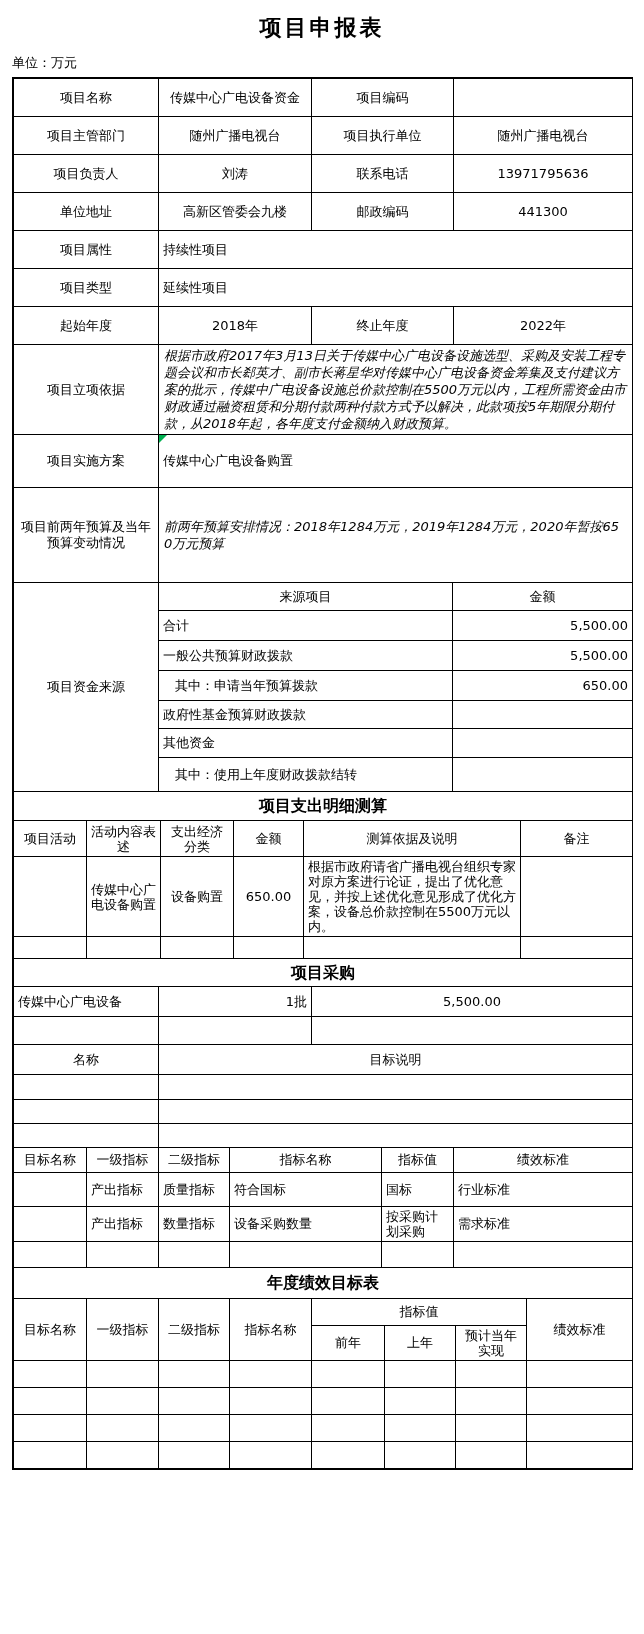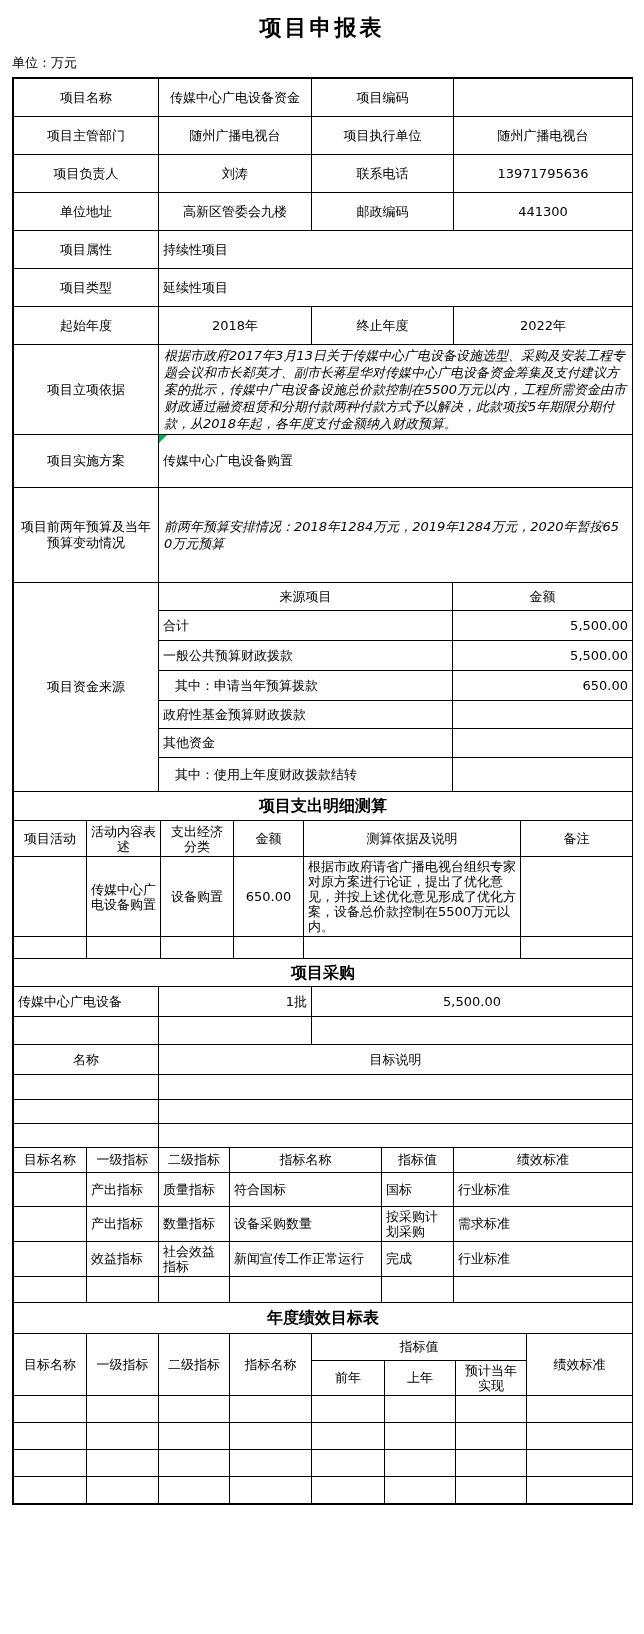--- a/index.html
+++ b/index.html
@@ -263,28 +263,20 @@
         <td class="l">行业标准</td>
       </tr>
       <tr style="height:32px">
         <td></td>
         <td class="l">产出指标</td>
         <td class="l">数量指标</td>
         <td class="l">设备采购数量</td>
         <td class="l small-lh">按采购计划采购</td>
         <td class="l">需求标准</td>
       </tr>
-      <tr style="height:27px">
-        <td></td>
-        <td class="l">效益指标</td>
-        <td class="l small-lh">社会效益指标</td>
-        <td class="l">新闻宣传工作正常运行</td>
-        <td class="l">完成</td>
-        <td class="l">行业标准</td>
-      </tr>
       <tr style="height:26px">
         <td></td>
         <td></td>
         <td></td>
         <td></td>
         <td></td>
         <td></td>
       </tr>
     </tbody>
       </table>

